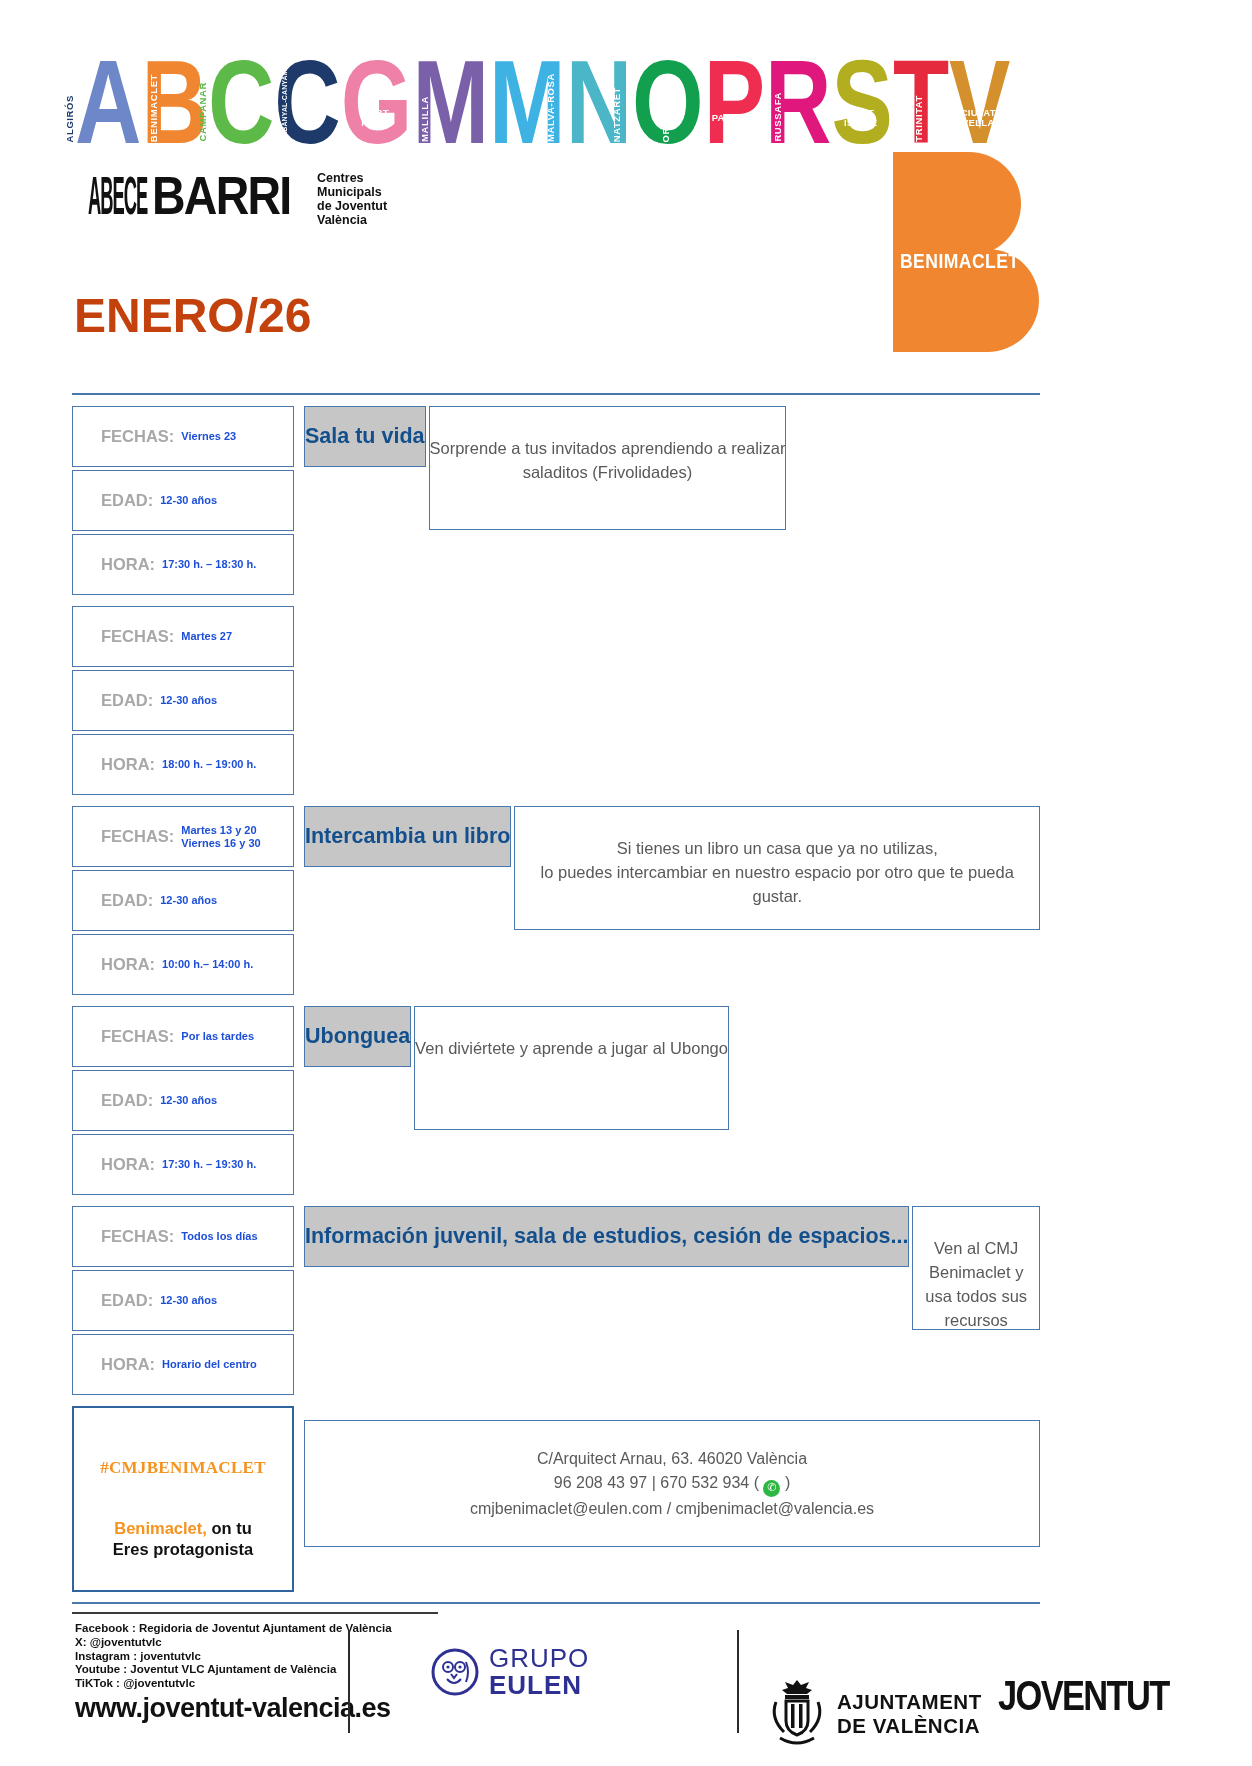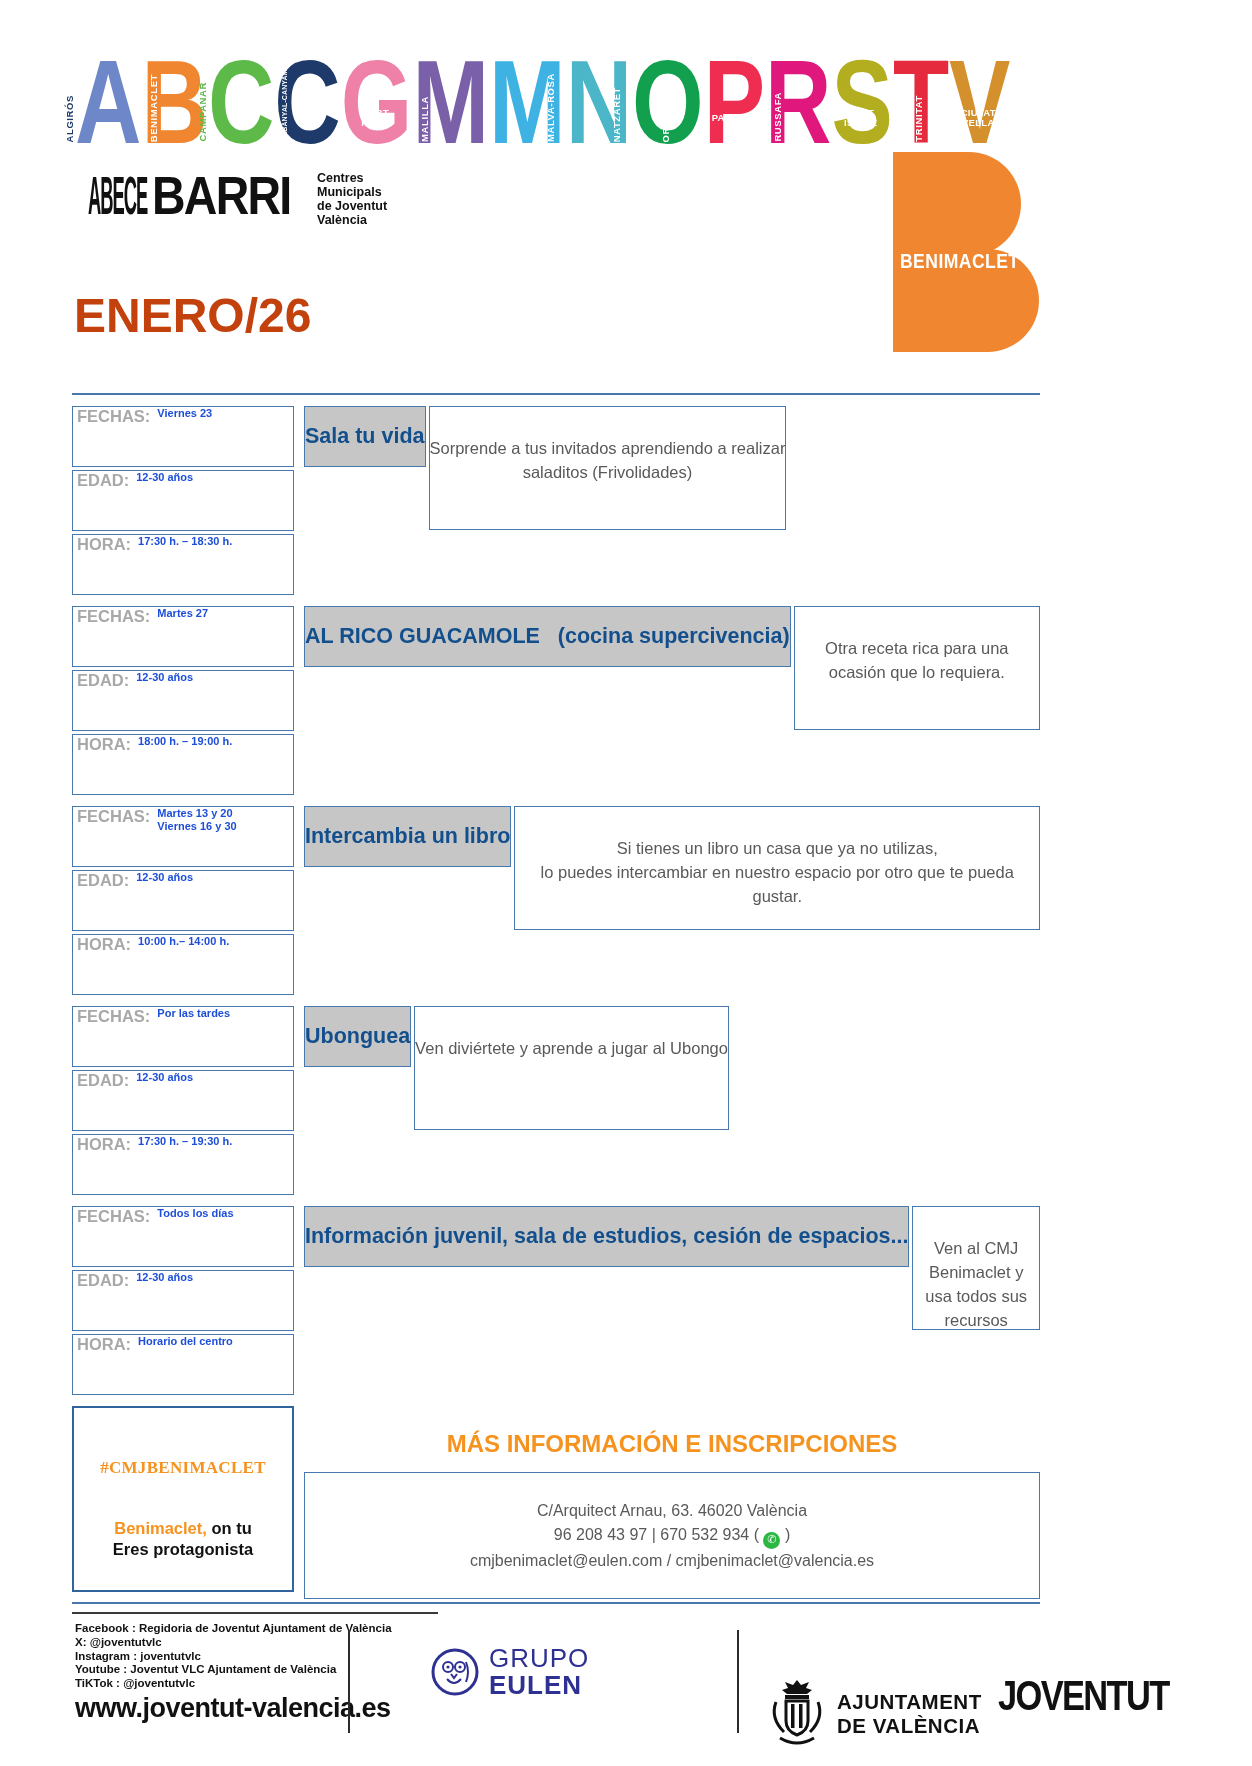--- a/index.html
+++ b/index.html
@@ -37,22 +37,22 @@
            letter-spacing:.5px;transform:scaleX(.9);transform-origin:0 0;white-space:nowrap;}
 
   
   .title{position:absolute;left:74px;top:288px;font-size:48px;font-weight:800;color:#c2410c;}
   .rule-top{position:absolute;left:72px;top:393px;width:968px;height:2px;background:#4878ac;}
 
   
   .content{position:absolute;left:72px;top:406px;width:968px;}
   .block{display:flex;margin-bottom:11px;}
   .left-col{width:222px;flex:none;display:flex;flex-direction:column;gap:3px;margin-right:10px;}
-  .cell{height:61px;border:1px solid #4878ac;background:#fff;display:flex;
-        padding-left:4px;box-sizing:border-box;gap:7px;}
+  .cell{height:61px;border:1px solid #4878ac;background:#fff;display:flex;align-items:center;
+        padding-left:28px;box-sizing:border-box;gap:7px;}
   .lbl{color:#a8a8a8;font-size:16.5px;font-weight:700;flex:none;}
   .val{color:#1d4ed8;font-size:11px;font-weight:700;line-height:1.15;white-space:pre-line;}
   .right-col{flex:1;display:flex;flex-direction:row;gap:3px;}
   .block-title{height:61px;background:#c6c6c6;border:1px solid #4878ac;box-sizing:border-box;
         display:flex;align-items:center;justify-content:center;font-size:21.5px;font-weight:700;
         color:#124f8c;white-space:pre;}
   .block-body{height:124px;border:1px solid #4878ac;box-sizing:border-box;padding-top:30px;
         text-align:center;color:#595959;font-size:16.5px;line-height:1.45;white-space:pre-line;}
 
   
@@ -200,24 +200,20 @@
           </div>
         <div class="cell">
             <span class="lbl">EDAD:</span>
             <span class="val">12-30 años</span>
           </div>
         <div class="cell">
             <span class="lbl">HORA:</span>
             <span class="val">18:00 h. – 19:00 h.</span>
           </div>
       </div>
-      <div class="right-col">
-        <div class="block-title">AL RICO GUACAMOLE   (cocina supercivencia)</div>
-        <div class="block-body">Otra receta rica para una ocasión que lo requiera.</div>
-      </div>
     </div>
 
     <div class="block">
       <div class="left-col">
         <div class="cell">
             <span class="lbl">FECHAS:</span>
             <span class="val">Martes 13 y 20
 Viernes 16 y 30</span>
           </div>
         <div class="cell">
@@ -281,21 +277,20 @@
 
   <div class="bottom">
     <div class="promo-box">
       <div class="hashtag">#CMJBENIMACLET</div>
       <div class="promo-tagline">
         <div><span class="orange">Benimaclet,</span><span> on tu</span></div>
         <div>Eres protagonista</div>
       </div>
     </div>
     <div class="info-col">
-      <div class="info-title">MÁS INFORMACIÓN E INSCRIPCIONES</div>
       <div class="info-box">
         <div>C/Arquitect Arnau, 63. 46020 València</div>
         <div><span>96 208 43 97 | 670 532 934 ( </span><span class="wa-icon">✆</span><span> )</span></div>
         <div>cmjbenimaclet@eulen.com /  cmjbenimaclet@valencia.es</div>
       </div>
     </div>
   </div>
 
   <div class="rule-bottom"></div>
   <div class="social-rule"></div>

